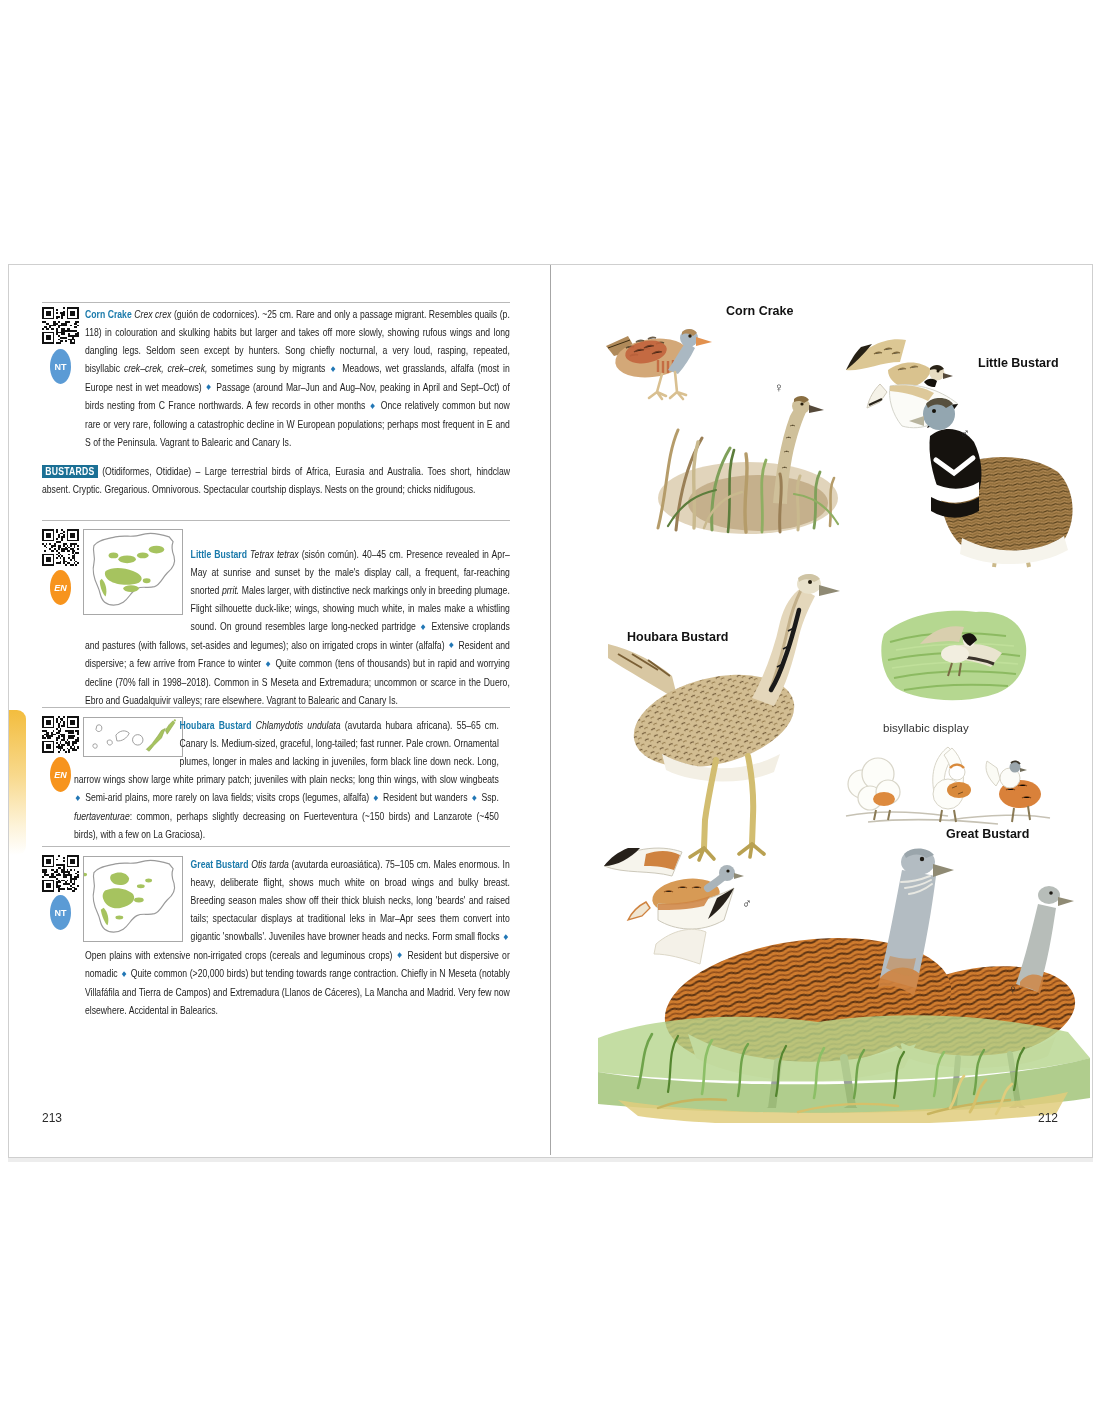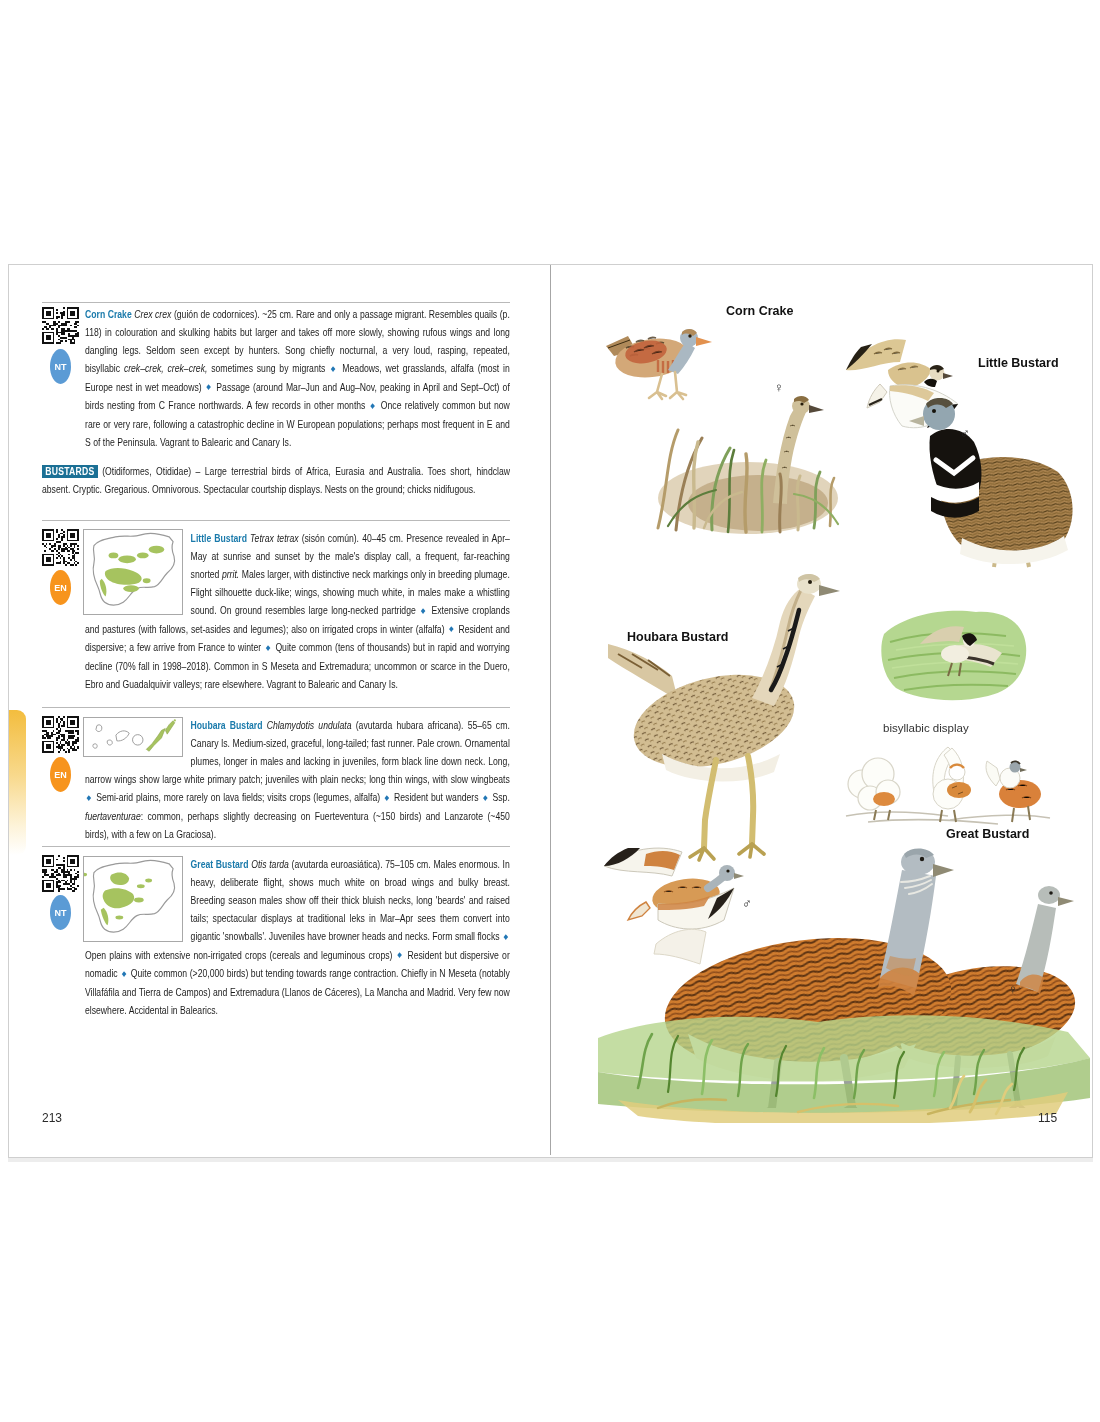--- a/index.html
+++ b/index.html
@@ -32,21 +32,21 @@
   .sg-d{color:var(--diamond);font-size:7.5px;padding:0 2px;vertical-align:1.5px;}
   .fam-chip{background:var(--bustards-header-bg);color:#fff;font-weight:bold;
             padding:0 4px 1px 4px;letter-spacing:.3px;}
   .map-spacer{float:left;}
 
   .qr{position:absolute;width:37px;height:37px;}
   .qr-svg{width:100%;height:100%;}
   .badge{position:absolute;width:21px;height:35px;border-radius:50%;color:#fff;
          font-weight:bold;font-size:9px;display:flex;align-items:center;justify-content:center;}
   .badge-nt{background:var(--nt-badge);}
-  .badge-en{background:var(--en-badge);}
+  .badge-en{background:var(--en-badge);font-style:italic;}
   .map{position:absolute;border:1px solid #a8a8a8;background:#fff;box-sizing:border-box;}
   .map svg{display:block;width:100%;height:100%;}
 
   .pagenum{position:absolute;font-size:12px;color:#2a2a2a;z-index:30;}
   .rp-label{position:absolute;font-weight:bold;font-size:12.5px;color:#111;z-index:20;white-space:nowrap;}
   .rp-label-light{position:absolute;font-weight:normal;font-size:11.5px;color:#333;z-index:20;white-space:nowrap;}
   .sex{position:absolute;font-size:13px;color:#222;z-index:22;}
   .illus{position:absolute;}
 </style>
 </head>
@@ -602,25 +602,25 @@
   </div>
 
   <div class="spec-text" style="left:85px;top:305px">
     <div class="scale"><span class="sg-t">Corn Crake</span><span class="sg-s"> Crex crex</span><span class="sg-p"> (guión de codornices). ~25 cm. Rare and only a passage migrant. Resembles quails (p. 118) in colouration and skulking habits but larger and takes off more slowly, showing rufous wings and long dangling legs. Seldom seen except by hunters. Song chiefly nocturnal, a very loud, rasping, repeated, bisyllabic </span><span class="sg-i">crek–crek, crek–crek,</span><span class="sg-p"> sometimes sung by migrants </span><span class="sg-d">◆</span><span class="sg-p"> Meadows, wet grasslands, alfalfa (most in Europe nest in wet meadows) </span><span class="sg-d">◆</span><span class="sg-p"> Passage (around Mar–Jun and Aug–Nov, peaking in April and Sept–Oct) of birds nesting from C France northwards. A few records in other months </span><span class="sg-d">◆</span><span class="sg-p"> Once relatively common but now rare or very rare, following a catastrophic decline in W European populations; perhaps most frequent in E and S of the Peninsula. Vagrant to Balearic and Canary Is.</span></div>
   </div>
 
   <div class="spec-text" style="left:42px;top:462px">
     <div class="scale-wide"><span class="fam-chip">BUSTARDS</span><span> (Otidiformes, Otididae) – Large terrestrial birds of Africa, Eurasia and Australia. Toes short, hindclaw absent. Cryptic. Gregarious. Omnivorous. Spectacular courtship displays. Nests on the ground; chicks nidifugous.</span></div>
   </div>
 
-  <div class="spec-text" style="left:85px;top:529px">
+  <div class="spec-text" style="left:85px;top:545px">
     <div class="scale"><div class="map-spacer" style="width:132px;height:90px"></div><span class="sg-t">Little Bustard</span><span class="sg-s"> Tetrax tetrax</span><span class="sg-p"> (sisón común). 40–45 cm. Presence revealed in Apr–May at sunrise and sunset by the male's display call, a frequent, far-reaching snorted </span><span class="sg-i">prrit.</span><span class="sg-p"> Males larger, with distinctive neck markings only in breeding plumage. Flight silhouette duck-like; wings, showing much white, in males make a whistling sound. On ground resembles large long-necked partridge </span><span class="sg-d">◆</span><span class="sg-p"> Extensive croplands and pastures (with fallows, set-asides and legumes); also on irrigated crops in winter (alfalfa) </span><span class="sg-d">◆</span><span class="sg-p"> Resident and dispersive; a few arrive from France to winter </span><span class="sg-d">◆</span><span class="sg-p"> Quite common (tens of thousands) but in rapid and worrying decline (70% fall in 1998–2018). Common in S Meseta and Extremadura; uncommon or scarce in the Duero, Ebro and Guadalquivir valleys; rare elsewhere. Vagrant to Balearic and Canary Is.</span></div>
   </div>
 
-  <div class="spec-text" style="left:85px;top:716px">
+  <div class="spec-text" style="left:74px;top:716px">
     <div class="scale"><div class="map-spacer" style="width:132px;height:45px"></div><span class="sg-t">Houbara Bustard</span><span class="sg-s"> Chlamydotis undulata</span><span class="sg-p"> (avutarda hubara africana). 55–65 cm. Canary Is. Medium-sized, graceful, long-tailed; fast runner. Pale crown. Ornamental plumes, longer in males and lacking in juveniles, form black line down neck. Long, narrow wings show large white primary patch; juveniles with plain necks; long thin wings, with slow wingbeats </span><span class="sg-d">◆</span><span class="sg-p"> Semi-arid plains, more rarely on lava fields; visits crops (legumes, alfalfa) </span><span class="sg-d">◆</span><span class="sg-p"> Resident but wanders </span><span class="sg-d">◆</span><span class="sg-p"> Ssp. </span><span class="sg-i">fuertaventurae</span><span class="sg-p">: common, perhaps slightly decreasing on Fuerteventura (~150 birds) and Lanzarote (~450 birds), with a few on La Graciosa).</span></div>
   </div>
 
   <div class="spec-text" style="left:85px;top:855px">
     <div class="scale"><div class="map-spacer" style="width:132px;height:90px"></div><span class="sg-t">Great Bustard</span><span class="sg-s"> Otis tarda</span><span class="sg-p"> (avutarda euroasiática). 75–105 cm. Males enormous. In heavy, deliberate flight, shows much white on broad wings and bulky breast. Breeding season males show off their thick bluish necks, long 'beards' and raised tails; spectacular displays at traditional leks in Mar–Apr sees them convert into gigantic 'snowballs'. Juveniles have browner heads and necks. Form small flocks </span><span class="sg-d">◆</span><span class="sg-p"> Open plains with extensive non-irrigated crops (cereals and leguminous crops) </span><span class="sg-d">◆</span><span class="sg-p"> Resident but dispersive or nomadic </span><span class="sg-d">◆</span><span class="sg-p"> Quite common (&gt;20,000 birds) but tending towards range contraction. Chiefly in N Meseta (notably Villafáfila and Tierra de Campos) and Extremadura (Llanos de Cáceres), La Mancha and Madrid. Very few now elsewhere. Accidental in Balearics.</span></div>
   </div>
 
   <div class="pagenum" style="left:42px;top:1111px">213</div>
 
   <div class="rp-label" style="left:726px;top:304px">Corn Crake</div>
@@ -927,14 +927,14 @@
       <path d="M416,102 C420,88 416,74 426,60" stroke="#54852f" stroke-width="2.2"></path>
       <path d="M60,120 C80,112 104,110 128,112" stroke="#c8b45e" stroke-width="2.4"></path>
       <path d="M200,124 C230,116 266,114 300,118" stroke="#d6c06a" stroke-width="2.4"></path>
       <path d="M330,126 C356,118 386,114 412,112" stroke="#c8b45e" stroke-width="2.4"></path>
       <path d="M352,120 C360,108 358,98 366,88" stroke="#e0cc7c" stroke-width="2.8"></path>
       <path d="M372,124 C380,112 378,102 388,92" stroke="#d6c06a" stroke-width="2.8"></path>
       <path d="M398,126 C406,114 404,104 414,96" stroke="#e0cc7c" stroke-width="2.6"></path>
     </g>
   </svg>
 
-  <div class="pagenum" style="left:1038px;top:1111px">115</div>
+  <div class="pagenum" style="left:1038px;top:1111px">212</div>
 </div>
 
 </body></html>

